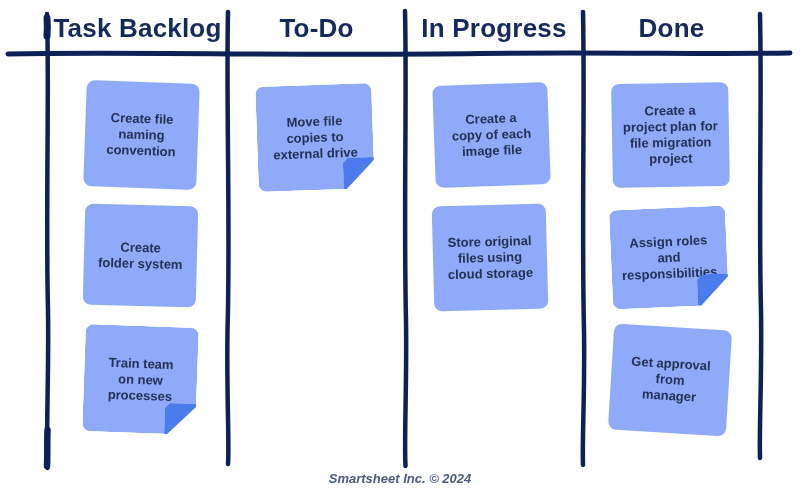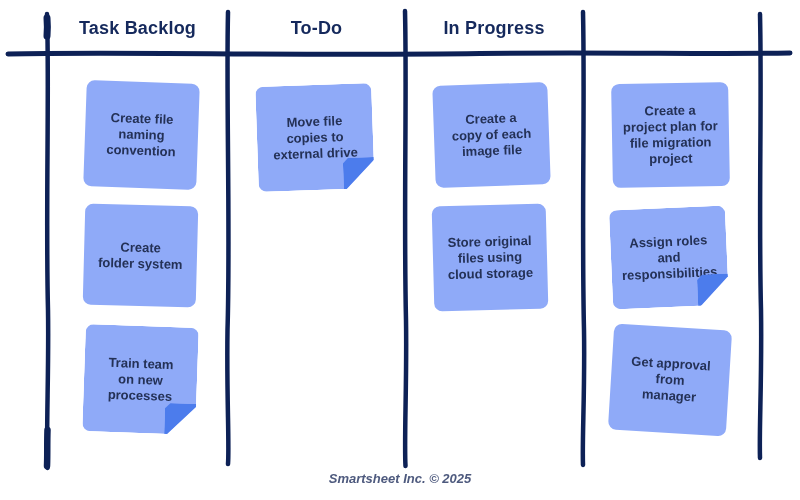--- a/index.html
+++ b/index.html
@@ -26,21 +26,21 @@
     fill: none;
     stroke-linecap: round;
   }
   .col-header {
     position: absolute;
     top: 8px;
     height: 40px;
     display: flex;
     align-items: center;
     justify-content: center;
-    font-size: 18px;
+    font-size: 26px;
     font-weight: bold;
     letter-spacing: 0.2px;
     color: var(--header_text, #15295C);
   }
   .note {
     position: absolute;
     background: var(--note_fill, #8FAAF8);
     border-radius: 8px;
     display: flex;
     align-items: center;
@@ -112,20 +112,23 @@
 
   <div class="col-header h-c1">
     <span>Task Backlog</span>
   </div>
   <div class="col-header h-c3">
     <span>In Progress</span>
   </div>
   <div class="col-header h-c2">
     <span>To-Do</span>
   </div>
+  <div class="col-header h-c4">
+    <span>Done</span>
+  </div>
 
   <div class="note n-c1n1">
     <span class="note-text">Create file
 naming
 convention</span>
   </div>
   <div class="note n-c1n2">
     <span class="note-text">Create
 folder system</span>
   </div>
@@ -165,15 +168,15 @@
 and
 responsibilities</span>
     <div class="fold"></div>
   </div>
   <div class="note n-c4n3">
     <span class="note-text">Get approval
 from
 manager</span>
   </div>
 
-  <div class="footer">Smartsheet Inc. © 2025</div>
+  <div class="footer">Smartsheet Inc. © 2024</div>
 
 </div>
 
 </body></html>

